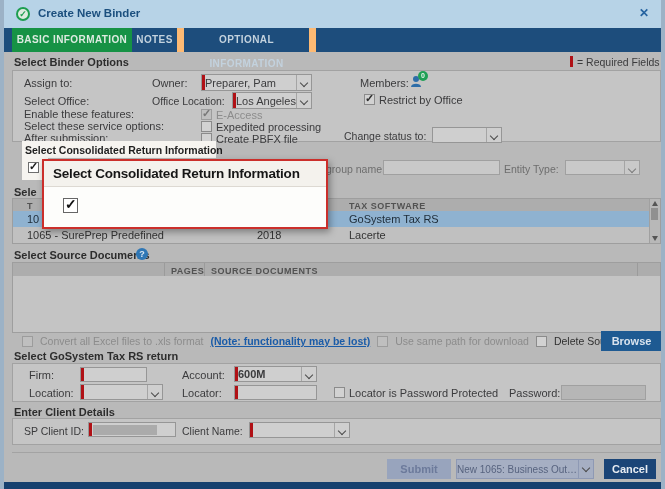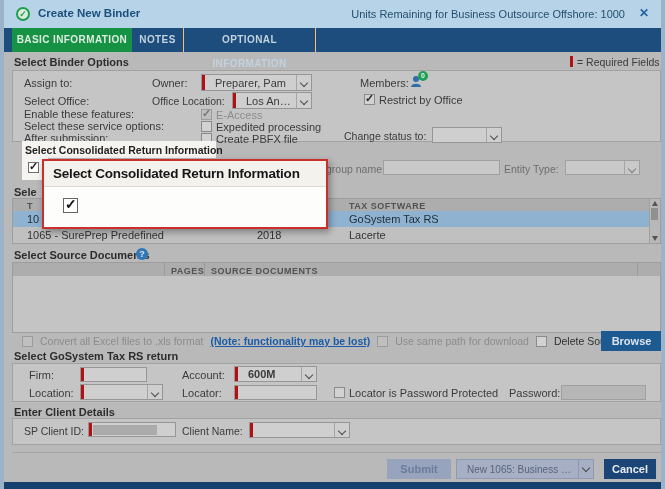--- a/index.html
+++ b/index.html
@@ -19,34 +19,34 @@
     background:#ddeade; border:2px solid #1e9e4f; color:#1e9e4f;
     font-size:9px; font-weight:bold; line-height:10px; text-align:center; }
   .win-title { left:34px; top:7px; font-size:11.5px; font-weight:bold; color:#1b4f7e; }
   .units { right:36px; top:8px; font-size:11px; color:#23506f; }
   .close-x { right:12px; top:6px; font-size:12px; font-weight:bold; color:#2563a0; cursor:default; }
 
   
   #tabbar { left:0; top:28px; right:0; height:24px; background:#1d4d7c; }
   .tab { top:0; height:24px; line-height:24px; text-align:center;
     font-size:10px; font-weight:bold; letter-spacing:.4px; color:#c3d2de;
-    border-right:1px solid #fdba74; }
+    border-right:7px solid #fdba74; }
   .tab.active { background:#169245; color:#ddebe1; border-right:none; }
 
   
   .seclbl { font-size:11px; font-weight:bold; color:#2d2d2d; white-space:nowrap; }
   .lbl { font-size:11px; color:#3b3b3d; white-space:nowrap; }
   .lbl.dim { color:#6e6e6e; }
   .lbl.dis { color:#8c8c8c; }
   .groupbox { background:#c5c5c5; border:1px solid #a2a2a2; }
 
   .ctl { position:absolute; background:#cfcfcf; border:1px solid #969696;
     display:flex; align-items:center; font-size:11px; color:#3b3b3d; }
   .ctl .reqbar { flex:none; width:3px; align-self:stretch; background:#b01116; }
-  .ctl .val { flex:1; padding-left:10px; white-space:nowrap; overflow:hidden; text-overflow:ellipsis; }
+  .ctl .val { flex:1; padding-left:0; white-space:nowrap; overflow:hidden; text-overflow:ellipsis; }
   .ctl .chev { flex:none; width:15px; align-self:stretch; border-left:1px solid #a5a5a5; position:relative; }
   .ctl .chev::after { content:""; position:absolute; left:4px; top:5px; width:5px; height:5px;
     border-right:1.5px solid #4a4a4a; border-bottom:1.5px solid #4a4a4a; transform:rotate(45deg); }
   .ctl.dim { background:#c9c9c9; border-color:#a0a0a0; }
   .ctl.dim .chev::after { border-color:#7b7b7b; }
   .ctl.dis { background:#b6b6b6; border-color:#a0a0a0; }
 
   .cb { position:absolute; width:11px; height:11px; background:#d2d2d2; border:1px solid #8b8b8b; }
   .cb.on::after { content:"✓"; position:absolute; left:0; top:-3px; font-size:11px; font-weight:bold; color:#2e2e2e; }
   .cb.dis { background:#bfbfbf; border-color:#9c9c9c; }
@@ -105,21 +105,20 @@
   .flexrow .fcb.en { background:#d2d2d2; border-color:#8b8b8b; }
 </style>
 </head>
 <body>
 
 <div id="win">
 
   <div id="titlebar" class="abs">
     <div class="abs app-icon">✓</div>
     <div class="abs win-title">Create New Binder</div>
-    <div class="abs units">Units Remaining for Business Outsource Offshore: 1000</div>
     <div class="abs close-x">✕</div>
   </div>
 
   <div id="tabbar" class="abs">
     <div class="abs tab active" style="left:8px; width:120px;">BASIC INFORMATION</div>
     <div class="abs tab" style="left:128px; width:52px;">NOTES</div>
     <div class="abs tab" style="left:180px; width:132px;">OPTIONAL INFORMATION</div>
   </div>
 
   <div class="abs seclbl" style="left:10px; top:56px;">Select Binder Options</div>

